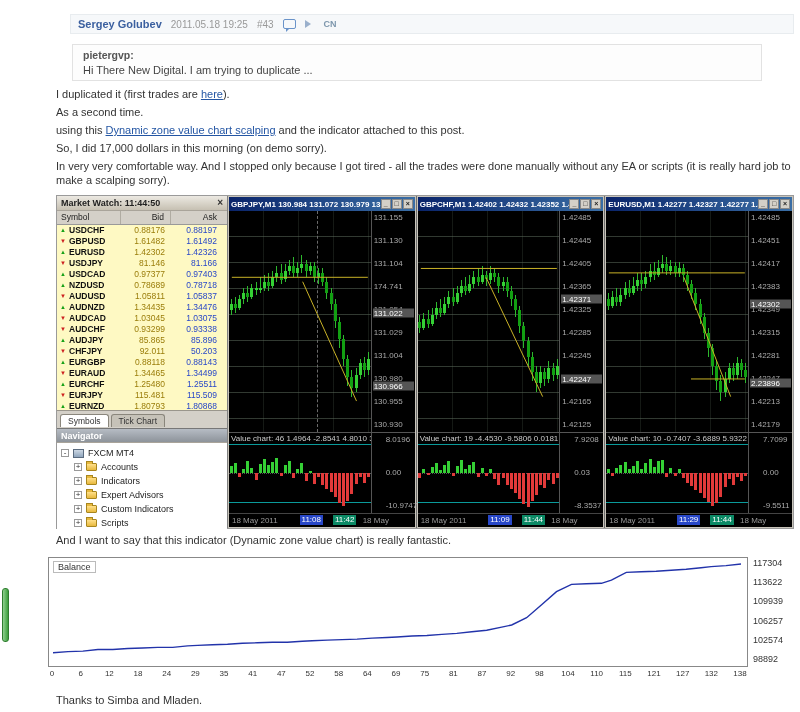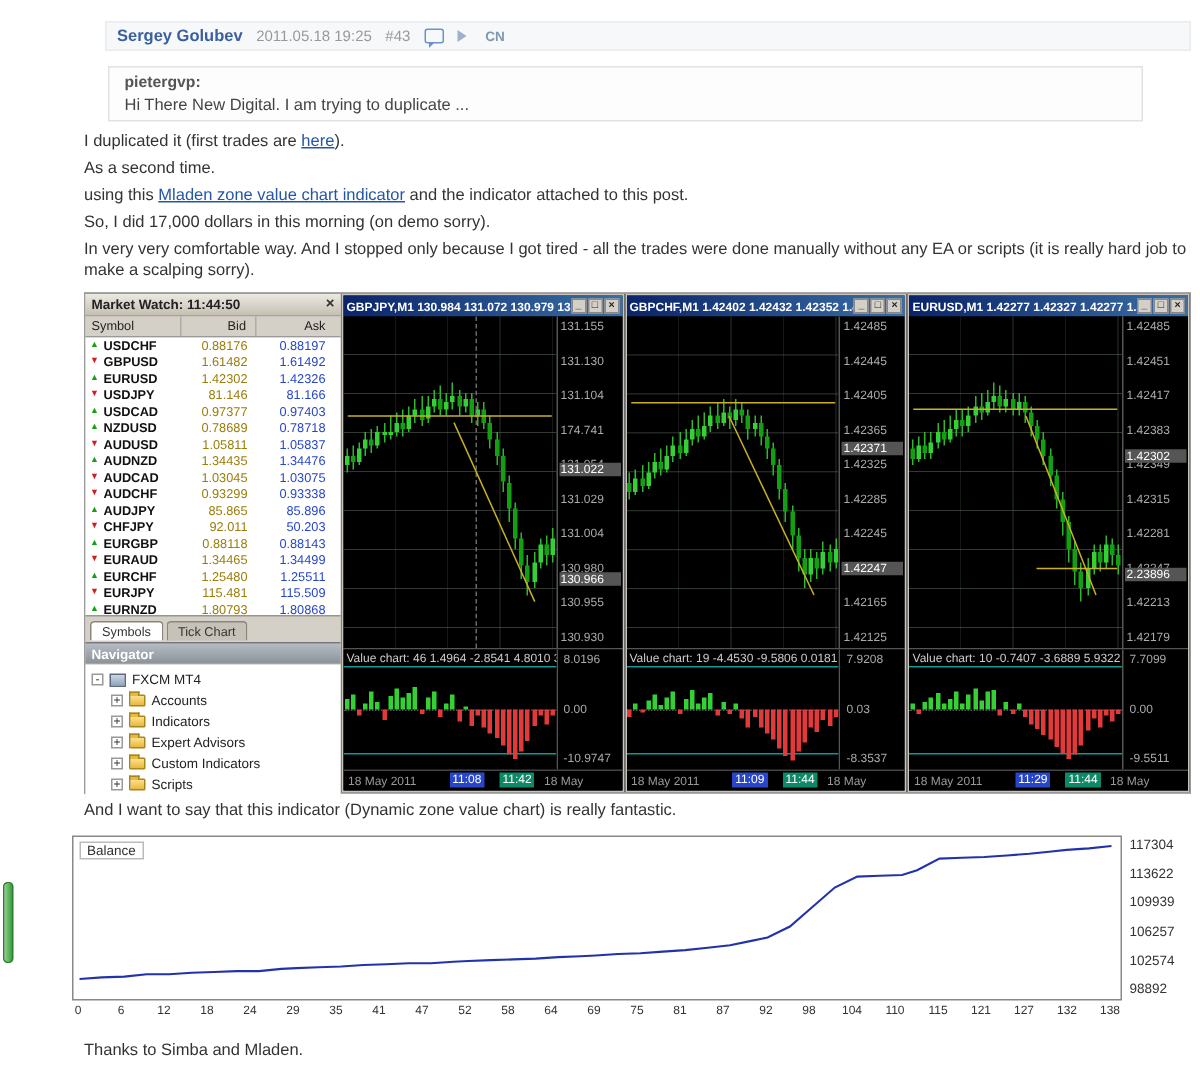--- a/index.html
+++ b/index.html
@@ -35,21 +35,21 @@
   .panel-title{height:15px;box-sizing:border-box;background:linear-gradient(#ece9e2,#c6c0b2);border-bottom:1px solid #a9a49a;display:flex;align-items:center;padding:0 4px;font-size:9px;font-weight:bold;color:#222;}
   .panel-title .x{margin-left:auto;font-size:10px;line-height:10px;color:#333;cursor:pointer;}
   .nav-title{background:linear-gradient(#b6bcc4,#8d939a);color:#fff;border-top:1px solid #777;}
 
   .market-watch{height:232px;display:flex;flex-direction:column;background:#d4d0c8;}
   .mw-head{display:flex;height:13px;line-height:12px;background:#d4d0c8;border-bottom:1px solid #999;font-size:8.5px;color:#222;}
   .mw-head span{box-sizing:border-box;}
   .h-sym{width:64px;padding-left:4px;border-right:1px solid #b0aca2;}
   .h-bid{width:50px;text-align:right;padding-right:6px;border-right:1px solid #b0aca2;}
   .h-ask{width:52px;text-align:right;padding-right:6px;}
-  .mw-rows{flex:1;background:#ffffff;overflow:hidden;}
+  .mw-rows{flex:1;background:#fef9c3;overflow:hidden;}
   .mw-row{display:flex;height:11px;line-height:11px;cursor:default;}
   .mw-sym{width:64px;display:flex;align-items:center;gap:2px;padding-left:2px;box-sizing:border-box;}
   .symname{font-size:8.5px;font-weight:bold;color:#111;}
   .arr{font-size:6px;width:8px;text-align:center;flex:0 0 8px;}
   .arr.up{color:#16a016;}
   .arr.dn{color:#cc2020;}
   .mw-bid{width:50px;text-align:right;padding-right:6px;font-size:8.5px;color:#9a7d0a;box-sizing:border-box;}
   .mw-ask{width:52px;text-align:right;padding-right:6px;font-size:8.5px;color:#2847c8;box-sizing:border-box;}
   .mw-tabs{height:16px;display:flex;align-items:flex-end;gap:2px;padding:0 0 1px 3px;background:#d4d0c8;border-top:1px solid #9a968c;}
   .tab{font-size:8.5px;padding:1px 7px;background:#c6c2b8;border:1px solid #8a867c;border-bottom:none;border-radius:3px 3px 0 0;color:#333;cursor:pointer;}
@@ -83,21 +83,21 @@
   .scale-val{font-size:8px;color:#aaa;line-height:8px;}
   .price-tag{position:absolute;left:1px;right:1px;background:#555;color:#fff;font-size:8px;line-height:9px;padding:0 1px;transform:translateY(-50%);}
   .cvalue{height:80px;flex:0 0 80px;display:flex;border-top:1px solid #555;}
   .vplot{flex:1;position:relative;background:#000;overflow:hidden;}
   .vlabel{position:absolute;top:1px;left:2px;font-size:8px;color:#ccc;white-space:nowrap;z-index:2;}
   .vzero{position:absolute;left:0;right:0;top:50%;border-top:1px dotted #555;}
   .vband{position:absolute;left:0;right:0;border-top:1px solid #0a9a9a;}
   .vbar{position:absolute;width:3px;}
   .vb-up{background:#35d035;}
   .vb-dn{background:#e23a3a;}
-  .vscale{width:44px;flex:0 0 44px;border-left:1px solid #555;background:#000;display:flex;flex-direction:column;justify-content:space-between;padding:3px 4px;box-sizing:border-box;}
+  .vscale{width:44px;flex:0 0 44px;border-left:1px solid #555;background:#000;display:flex;flex-direction:column;justify-content:space-between;padding:3px 14px;box-sizing:border-box;}
   .caxis{height:13px;flex:0 0 13px;position:relative;background:#000;border-top:1px solid #444;color:#999;overflow:hidden;}
   .ax-date{position:absolute;left:3px;top:2px;font-size:8px;}
   .ax-mid{position:absolute;left:72%;top:2px;font-size:8px;}
   .chip{position:absolute;top:1px;font-size:8px;color:#fff;padding:0 2px;line-height:10px;}
   .chip1{left:38%;background:#2847c8;}
   .chip2{left:56%;background:#0c8a66;}
 
   
   .balance-wrap{position:relative;margin:10px 0 0 -8px;width:746px;height:126px;}
   .bplot{position:absolute;left:0;top:0;width:700px;height:110px;border:1px solid #888;background:#fff;box-sizing:border-box;}
@@ -127,21 +127,21 @@
   <div class="body-col">
 
     <div class="quote">
       <div class="quote-author">pietergvp:</div>
       <div class="quote-text">Hi There New Digital. I am trying to duplicate ...</div>
     </div>
 
     <div id="paragraphs">
         <div class="para"><span class="ptext">I duplicated it (first trades are </span><a class="plink">here</a><span class="ptext">).</span></div>
         <div class="para"><span class="ptext">As a second time.</span></div>
-        <div class="para"><span class="ptext">using this </span><a class="plink">Mladen zone value chart indicator</a><span class="ptext"> and the indicator attached to this post.</span></div>
+        <div class="para"><span class="ptext">using this </span><a class="plink">Dynamic zone value chart scalping</a><span class="ptext"> and the indicator attached to this post.</span></div>
         <div class="para"><span class="ptext">So, I did 17,000 dollars in this morning (on demo sorry).</span></div>
         <div class="para"><span class="ptext">In very very comfortable way. And I stopped only because I got tired - all the trades were done manually without any EA or scripts (it is really hard job to make a scalping sorry).</span></div>
       </div>
 
     <div class="mt4">
       <div class="left-panel">
         <div class="market-watch">
           <div class="panel-title">
             <span>Market Watch: 11:44:50</span>
             <span class="x">×</span>

